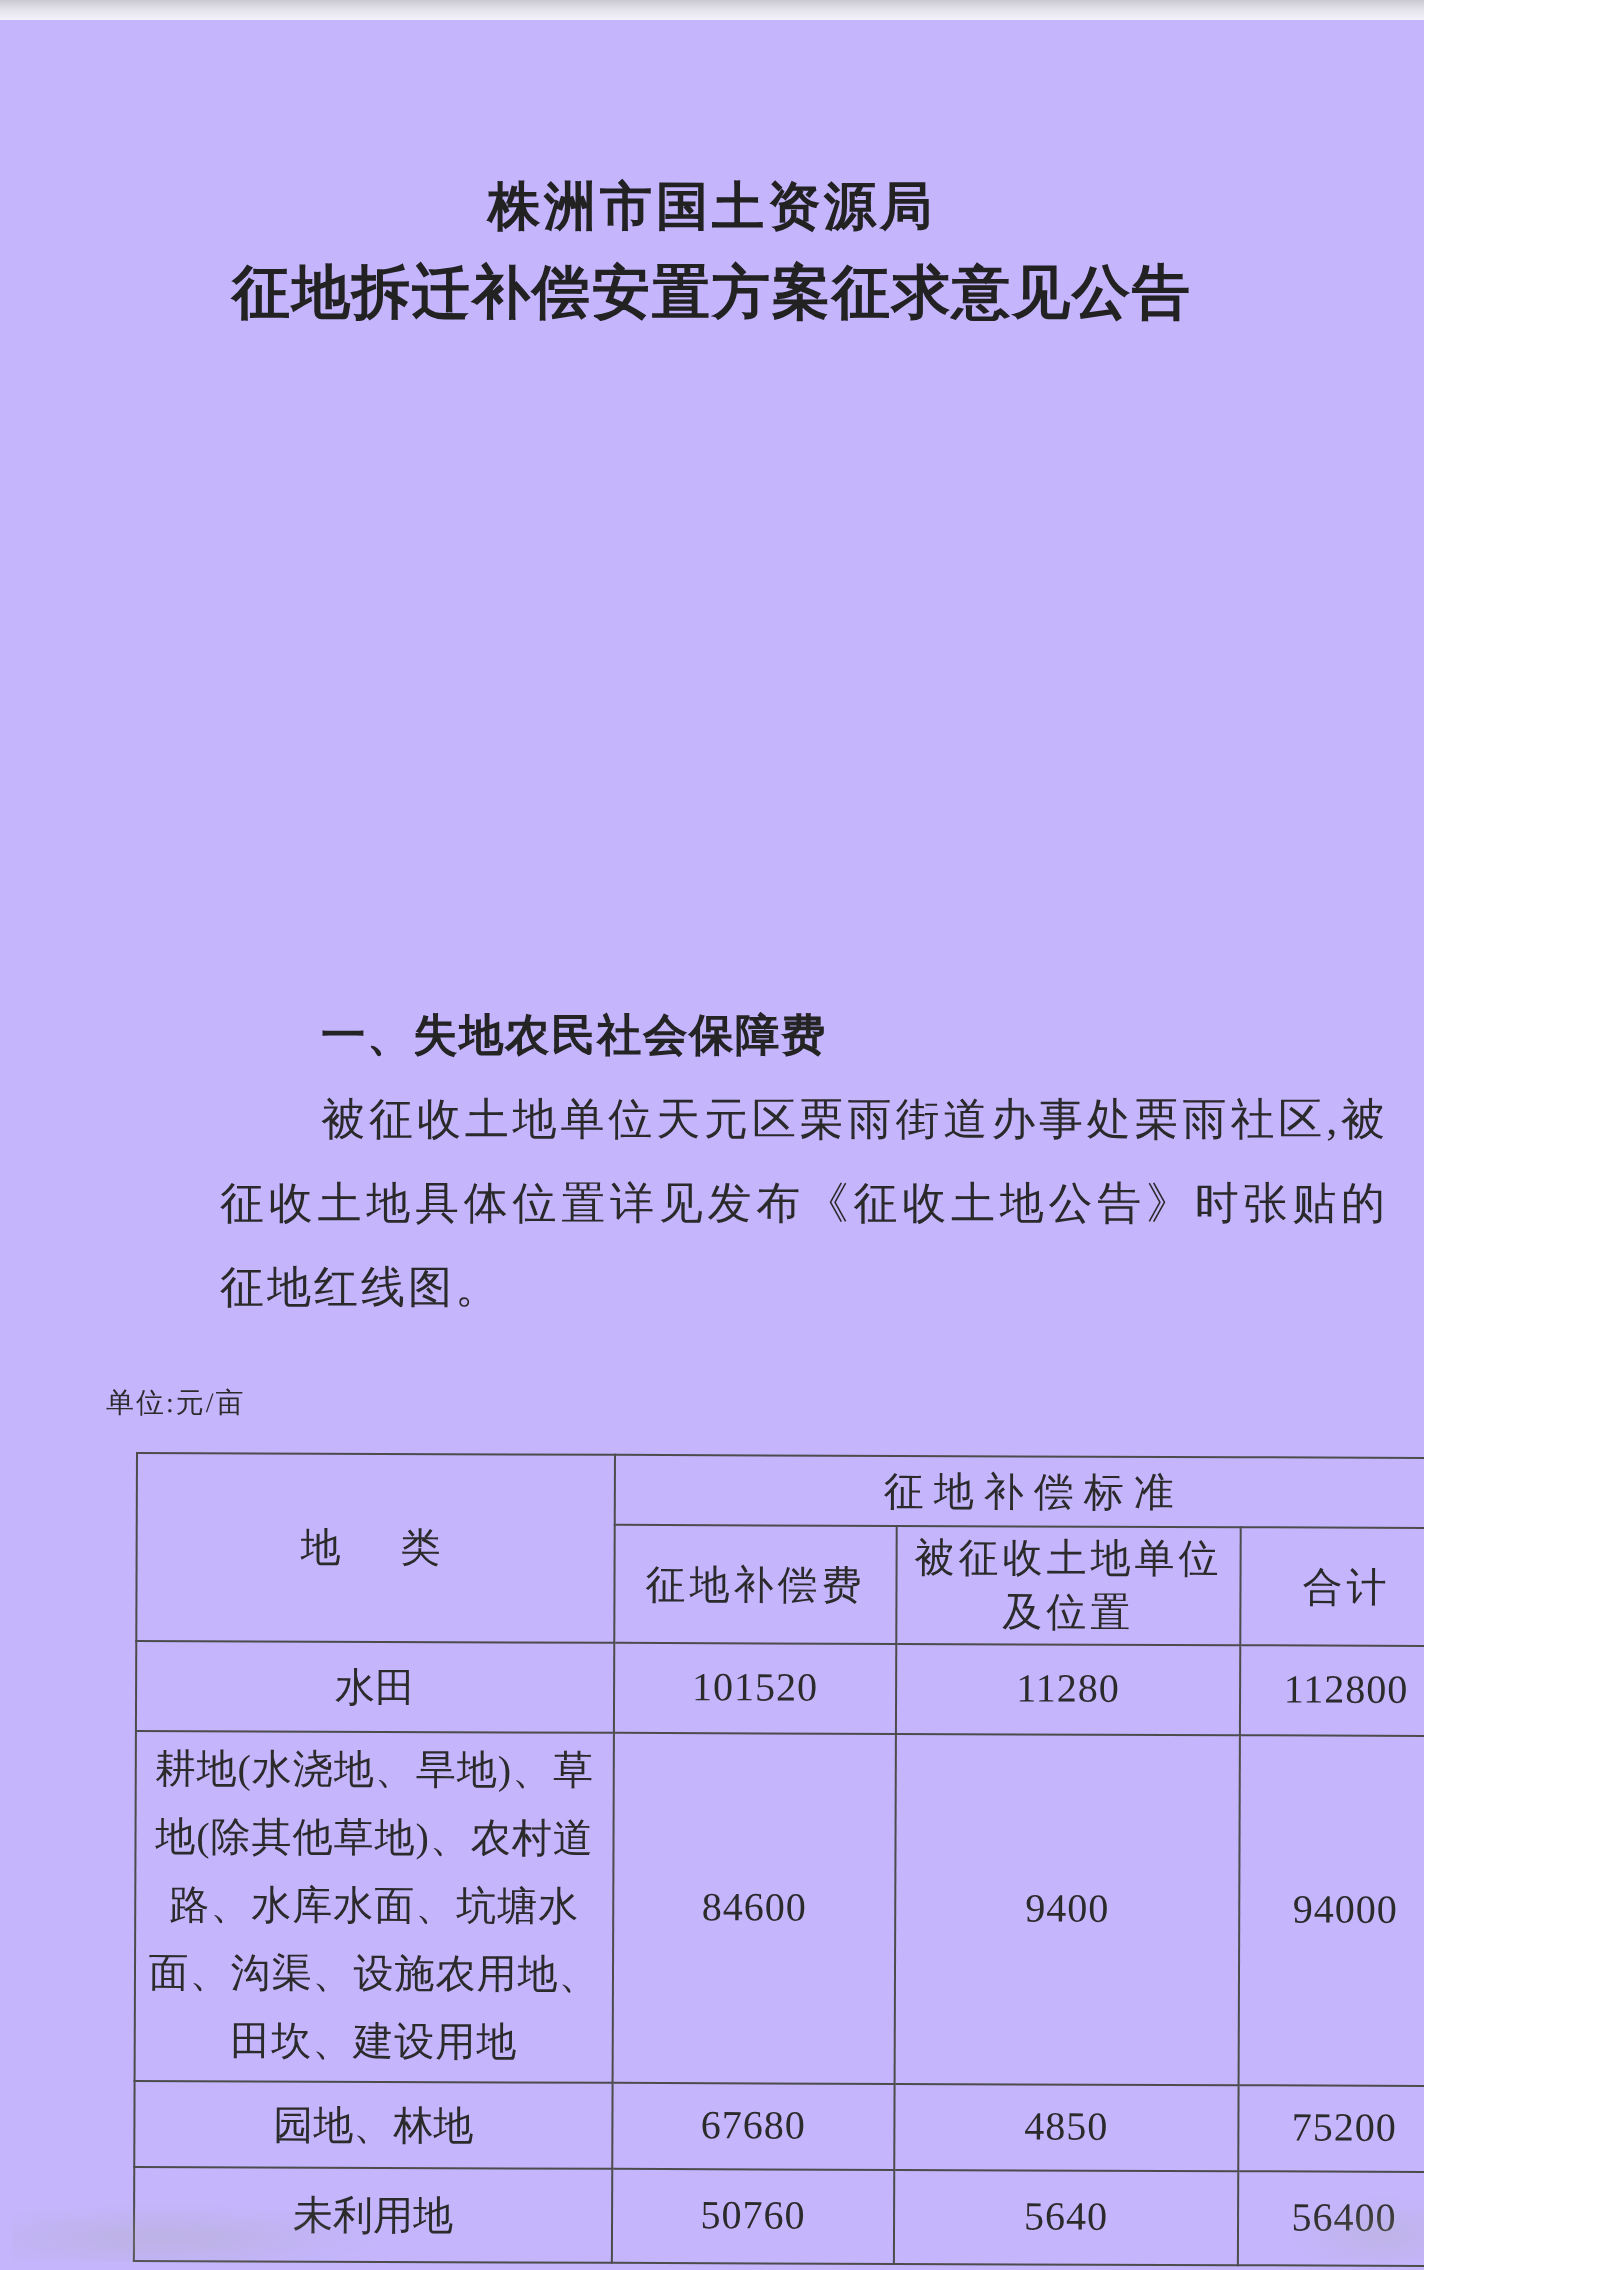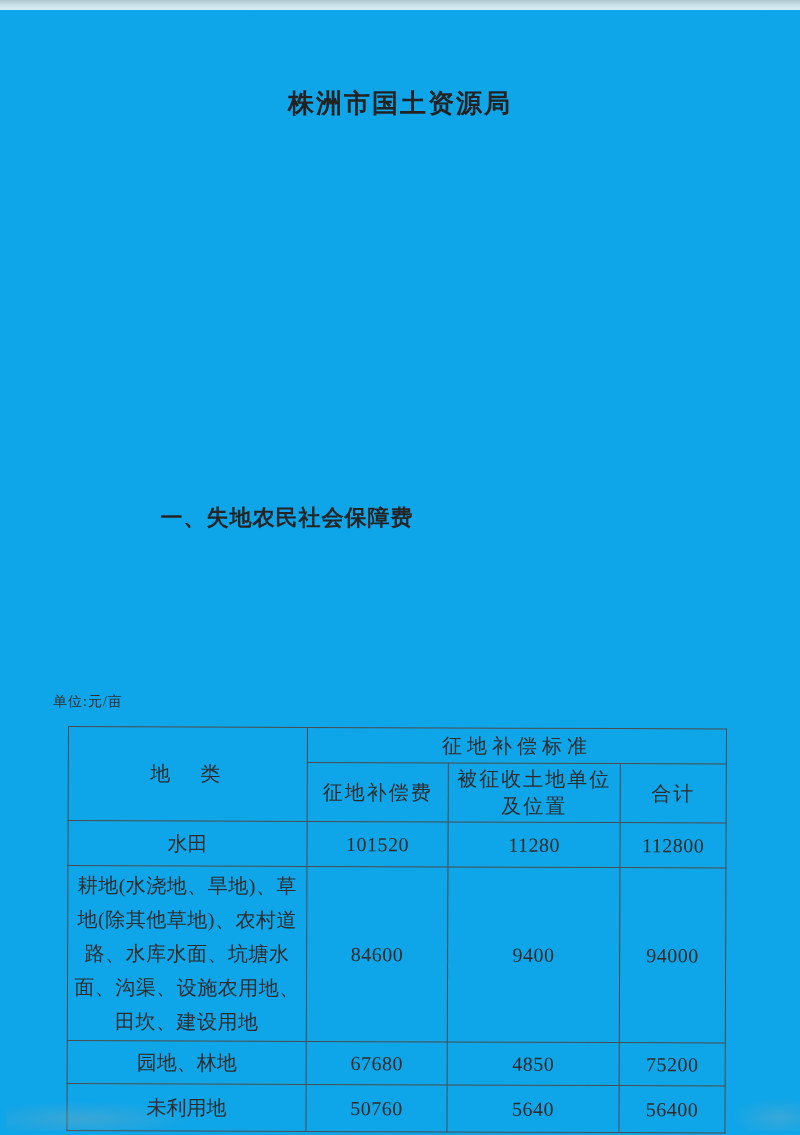--- a/index.html
+++ b/index.html
@@ -2,23 +2,23 @@
 <html><head>
 <meta charset="utf-8">
 <style>
   html, body {
     margin: 0;
     padding: 0;
     background: #ffffff;
   }
   .page {
     position: relative;
-    width: 800px;
+    width: 712px;
     height: 1135px;
-    background: #0ea5e9;
+    background: #c4b5fd;
     overflow: hidden;
     font-family: "Liberation Serif", "DejaVu Serif", serif;
     color: #262626;
   }
   
   .scan-top-edge {
     position: absolute;
     top: 0; left: 0; right: 0;
     height: 10px;
     background: linear-gradient(180deg, #cbcbc8 0%, #e9e9e6 45%, #fcfcfb 100%);
@@ -140,23 +140,25 @@
   .num { letter-spacing: .5px; }
 </style>
 </head>
 <body>
 
 <div class="page">
 
   <div class="scan-top-edge"></div>
 
   <h1 class="title-line1">株洲市国土资源局</h1>
+  <h1 class="title-line2">征地拆迁补偿安置方案征求意见公告</h1>
 
 
   <h2 class="section-heading sec1-heading">一、失地农民社会保障费</h2>
+  <p class="body-para sec1-para">被征收土地单位天元区栗雨街道办事处栗雨社区,被征收土地具体位置详见发布《征收土地公告》时张贴的征地红线图。</p>
 
 
   <div class="unit-label">单位:元/亩</div>
 
   <table class="comp-table">
     <colgroup>
       <col style="width:239px">
       <col style="width:141px">
       <col style="width:172px">
       <col style="width:106px">

